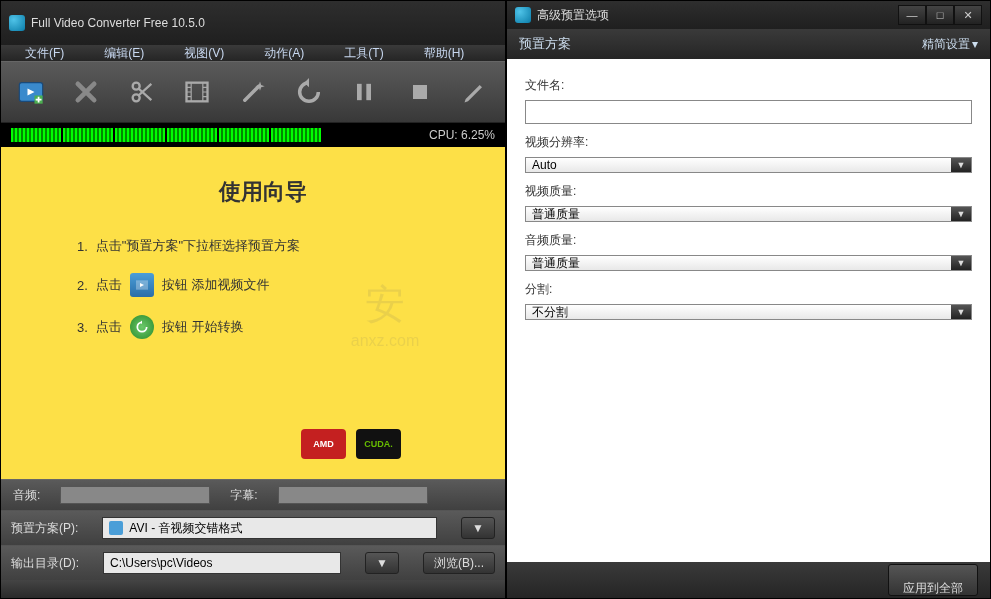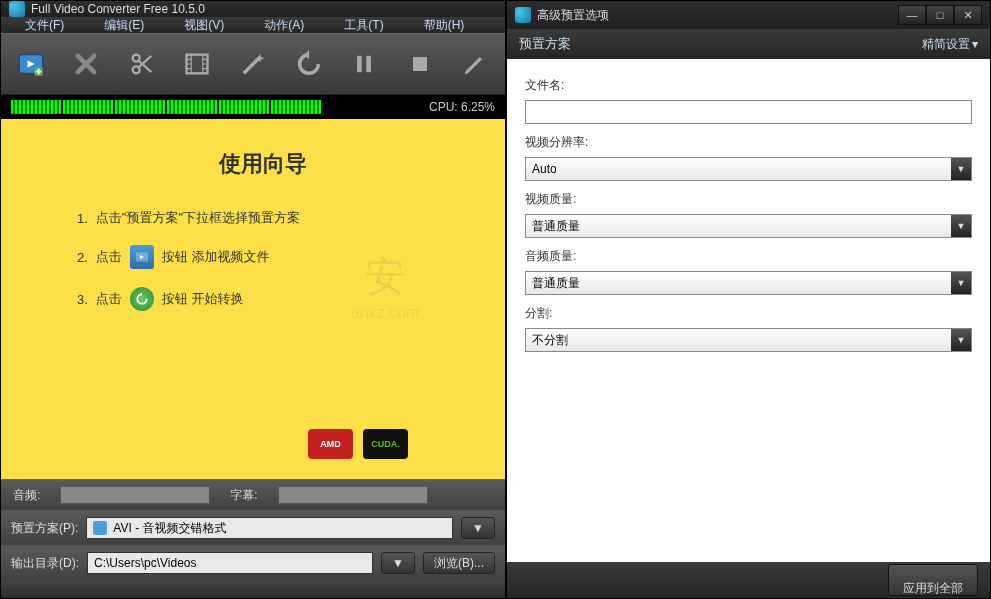--- a/index.html
+++ b/index.html
@@ -1,67 +1,67 @@
 <!DOCTYPE html>
 <html><head>
 <meta charset="utf-8">
 <style>
 * { margin: 0; padding: 0; box-sizing: border-box; font-family: "Microsoft YaHei", Arial, sans-serif; }
 body { width: 991px; height: 599px; overflow: hidden; background: #2a2a2a; position: relative; }
 
 
 .main-window { position: absolute; left: 0; top: 0; width: 506px; height: 599px; background: #1a1a1a; display: flex; flex-direction: column; border: 1px solid #000; }
-.titlebar-main { height: 16px; background: linear-gradient(#2e2e2e, #1f1f1f); display: flex; align-items: center; padding: 0 8px; color: #ddd; font-size: 12px; }
+.titlebar-main { height: 44px; background: linear-gradient(#2e2e2e, #1f1f1f); display: flex; align-items: center; padding: 0 8px; color: #ddd; font-size: 12px; }
 .titlebar-main .app-icon { width: 16px; height: 16px; background: radial-gradient(circle at 30% 30%, #4fc3e8, #0a7ca8); border-radius: 3px; margin-right: 6px; }
 .menubar { height: 16px; background: linear-gradient(#3a3a3a, #252525); display: flex; align-items: center; padding: 0 4px; }
 .menubar .menu-item { color: #c8d8f0; font-size: 12px; padding: 4px 20px; cursor: pointer; }
 .toolbar { height: 62px; background: linear-gradient(#5a5a5a, #4a4a4a 50%, #383838); display: flex; align-items: center; padding: 0 10px; gap: 16px; border-top: 1px solid #666; border-bottom: 1px solid #222; }
 .tool-btn { width: 40px; height: 40px; border-radius: 6px; display: flex; align-items: center; justify-content: center; font-size: 22px; color: #ccc; cursor: pointer; }
 .tool-btn.add { color: #7fd87f; }
 .tool-btn svg { width: 28px; height: 28px; }
 .cpu-bar { height: 24px; background: #000; display: flex; align-items: center; padding: 0 10px; gap: 2px; }
 .cpu-segment { width: 50px; height: 14px; background: #0a0; background-image: repeating-linear-gradient(90deg, #0f0 0 2px, #080 2px 4px); }
 .cpu-text { margin-left: auto; color: #ccc; font-size: 12px; }
 
 .content-area { flex: 1; background: #fde047; position: relative; overflow: hidden; padding-left: 20px; }
 .wizard-title { text-align: center; font-size: 22px; color: #333; margin-top: 30px; margin-bottom: 30px; }
 .wizard-steps { padding-left: 56px; }
 .wizard-step { display: flex; align-items: center; font-size: 13px; color: #333; margin-bottom: 18px; gap: 8px; }
 .step-icon { width: 24px; height: 24px; display: inline-flex; align-items: center; justify-content: center; }
 .step-icon.video { background: linear-gradient(#4a9ed8, #2a6ea8); border-radius: 3px; }
 .step-icon.play { background: radial-gradient(circle, #6bc96b, #2a8a2a); border-radius: 50%; }
 .watermark { position: absolute; right: 60px; top: 130px; width: 120px; height: 120px; opacity: 0.12; font-size: 28px; color: #666; text-align: center; pointer-events: none; }
-.gpu-badges { position: absolute; left: 307px; bottom: 20px; display: flex; gap: 10px; }
+.gpu-badges { position: absolute; left: 300px; bottom: 20px; display: flex; gap: 10px; }
 .gpu-badge { width: 45px; height: 30px; border-radius: 4px; display: flex; align-items: center; justify-content: center; font-size: 9px; font-weight: bold; }
 .gpu-badge.amd { background: #c42020; color: #fff; }
 .gpu-badge.cuda { background: #111; color: #6b0; }
 
 .bottom-strip { background: linear-gradient(#5a5a5a, #404040); padding: 6px 12px; display: flex; align-items: center; gap: 20px; border-top: 1px solid #666; }
 .bottom-strip label { color: #ddd; font-size: 12px; }
 .mini-select { height: 18px; width: 150px; background: #888; border: 1px solid #555; }
 
-.preset-row, .output-row { background: linear-gradient(#5a5a5a, #404040); padding: 6px 10px; display: flex; align-items: center; gap: 8px; border-top: 1px solid #555; }
+.preset-row, .output-row { background: linear-gradient(#5a5a5a, #404040); padding: 6px 10px; display: flex; align-items: center; gap: 24px; border-top: 1px solid #555; }
 .preset-row label, .output-row label { color: #ddd; font-size: 12px; white-space: nowrap; }
 .preset-field { flex: 1; height: 22px; background: #e8e8e8; border: 1px solid #333; display: flex; align-items: center; padding: 0 6px; font-size: 12px; gap: 6px; }
 .preset-field .mini-icon { width: 14px; height: 14px; background: #4a9ed8; border-radius: 2px; }
 .dark-btn { height: 22px; padding: 0 10px; background: linear-gradient(#555, #333); border: 1px solid #222; color: #ddd; font-size: 12px; border-radius: 3px; cursor: pointer; display: flex; align-items: center; }
 .footer-bar { height: 18px; background: linear-gradient(#444, #2a2a2a); }
 
 
 .dialog { position: absolute; left: 506px; top: 0; width: 485px; height: 599px; background: #1a1a1a; display: flex; flex-direction: column; border: 1px solid #000; }
 .titlebar-dialog { height: 28px; background: linear-gradient(#2e2e2e, #1f1f1f); display: flex; align-items: center; padding: 0 8px; color: #ddd; font-size: 12px; }
 .titlebar-dialog .app-icon { width: 16px; height: 16px; background: radial-gradient(circle at 30% 30%, #4fc3e8, #0a7ca8); border-radius: 3px; margin-right: 6px; }
 .win-controls { margin-left: auto; display: flex; gap: 0; }
 .win-btn { width: 28px; height: 20px; background: linear-gradient(#444, #222); border: 1px solid #111; color: #ccc; font-size: 11px; display: flex; align-items: center; justify-content: center; cursor: pointer; }
 .dialog-header { height: 30px; background: linear-gradient(#3a3a3a, #252525); display: flex; align-items: center; padding: 0 12px; color: #cde; font-size: 13px; }
 .dialog-header .right-link { margin-left: auto; font-size: 12px; color: #cde; display: flex; align-items: center; gap: 2px; cursor: pointer; }
 .dialog-body { flex: 1; background: #ffffff; padding: 14px 18px; display: flex; flex-direction: column; gap: 6px; }
 .field-label { font-size: 12px; color: #333; margin-top: 4px; }
 .text-input { height: 24px; border: 1px solid #888; background: #fff; padding: 0 6px; font-size: 12px; width: 100%; }
-.select-field { height: 24px; border: 1px solid #888; background: linear-gradient(#fff, #e8e8e8); display: flex; align-items: center; padding: 0 6px; font-size: 12px; position: relative; cursor: pointer; }
+.select-field { height: 16px; border: 1px solid #888; background: linear-gradient(#fff, #e8e8e8); display: flex; align-items: center; padding: 0 6px; font-size: 12px; position: relative; cursor: pointer; }
 .select-field .arrow { position: absolute; right: 0; top: 0; width: 20px; height: 100%; background: linear-gradient(#555, #222); display: flex; align-items: center; justify-content: center; color: #ddd; font-size: 9px; }
 .dialog-footer { height: 36px; background: linear-gradient(#3a3a3a, #252525); display: flex; align-items: center; justify-content: flex-end; padding: 0 12px; }
 .apply-btn { height: 16px; padding: 15px 14px; background: linear-gradient(#555, #333); border: 1px solid #111; color: #ddd; font-size: 12px; border-radius: 3px; cursor: pointer; }
 </style>
 </head>
 <body>
 
 <div class="main-window">
   <div class="titlebar-main">
     <div class="app-icon"></div>

